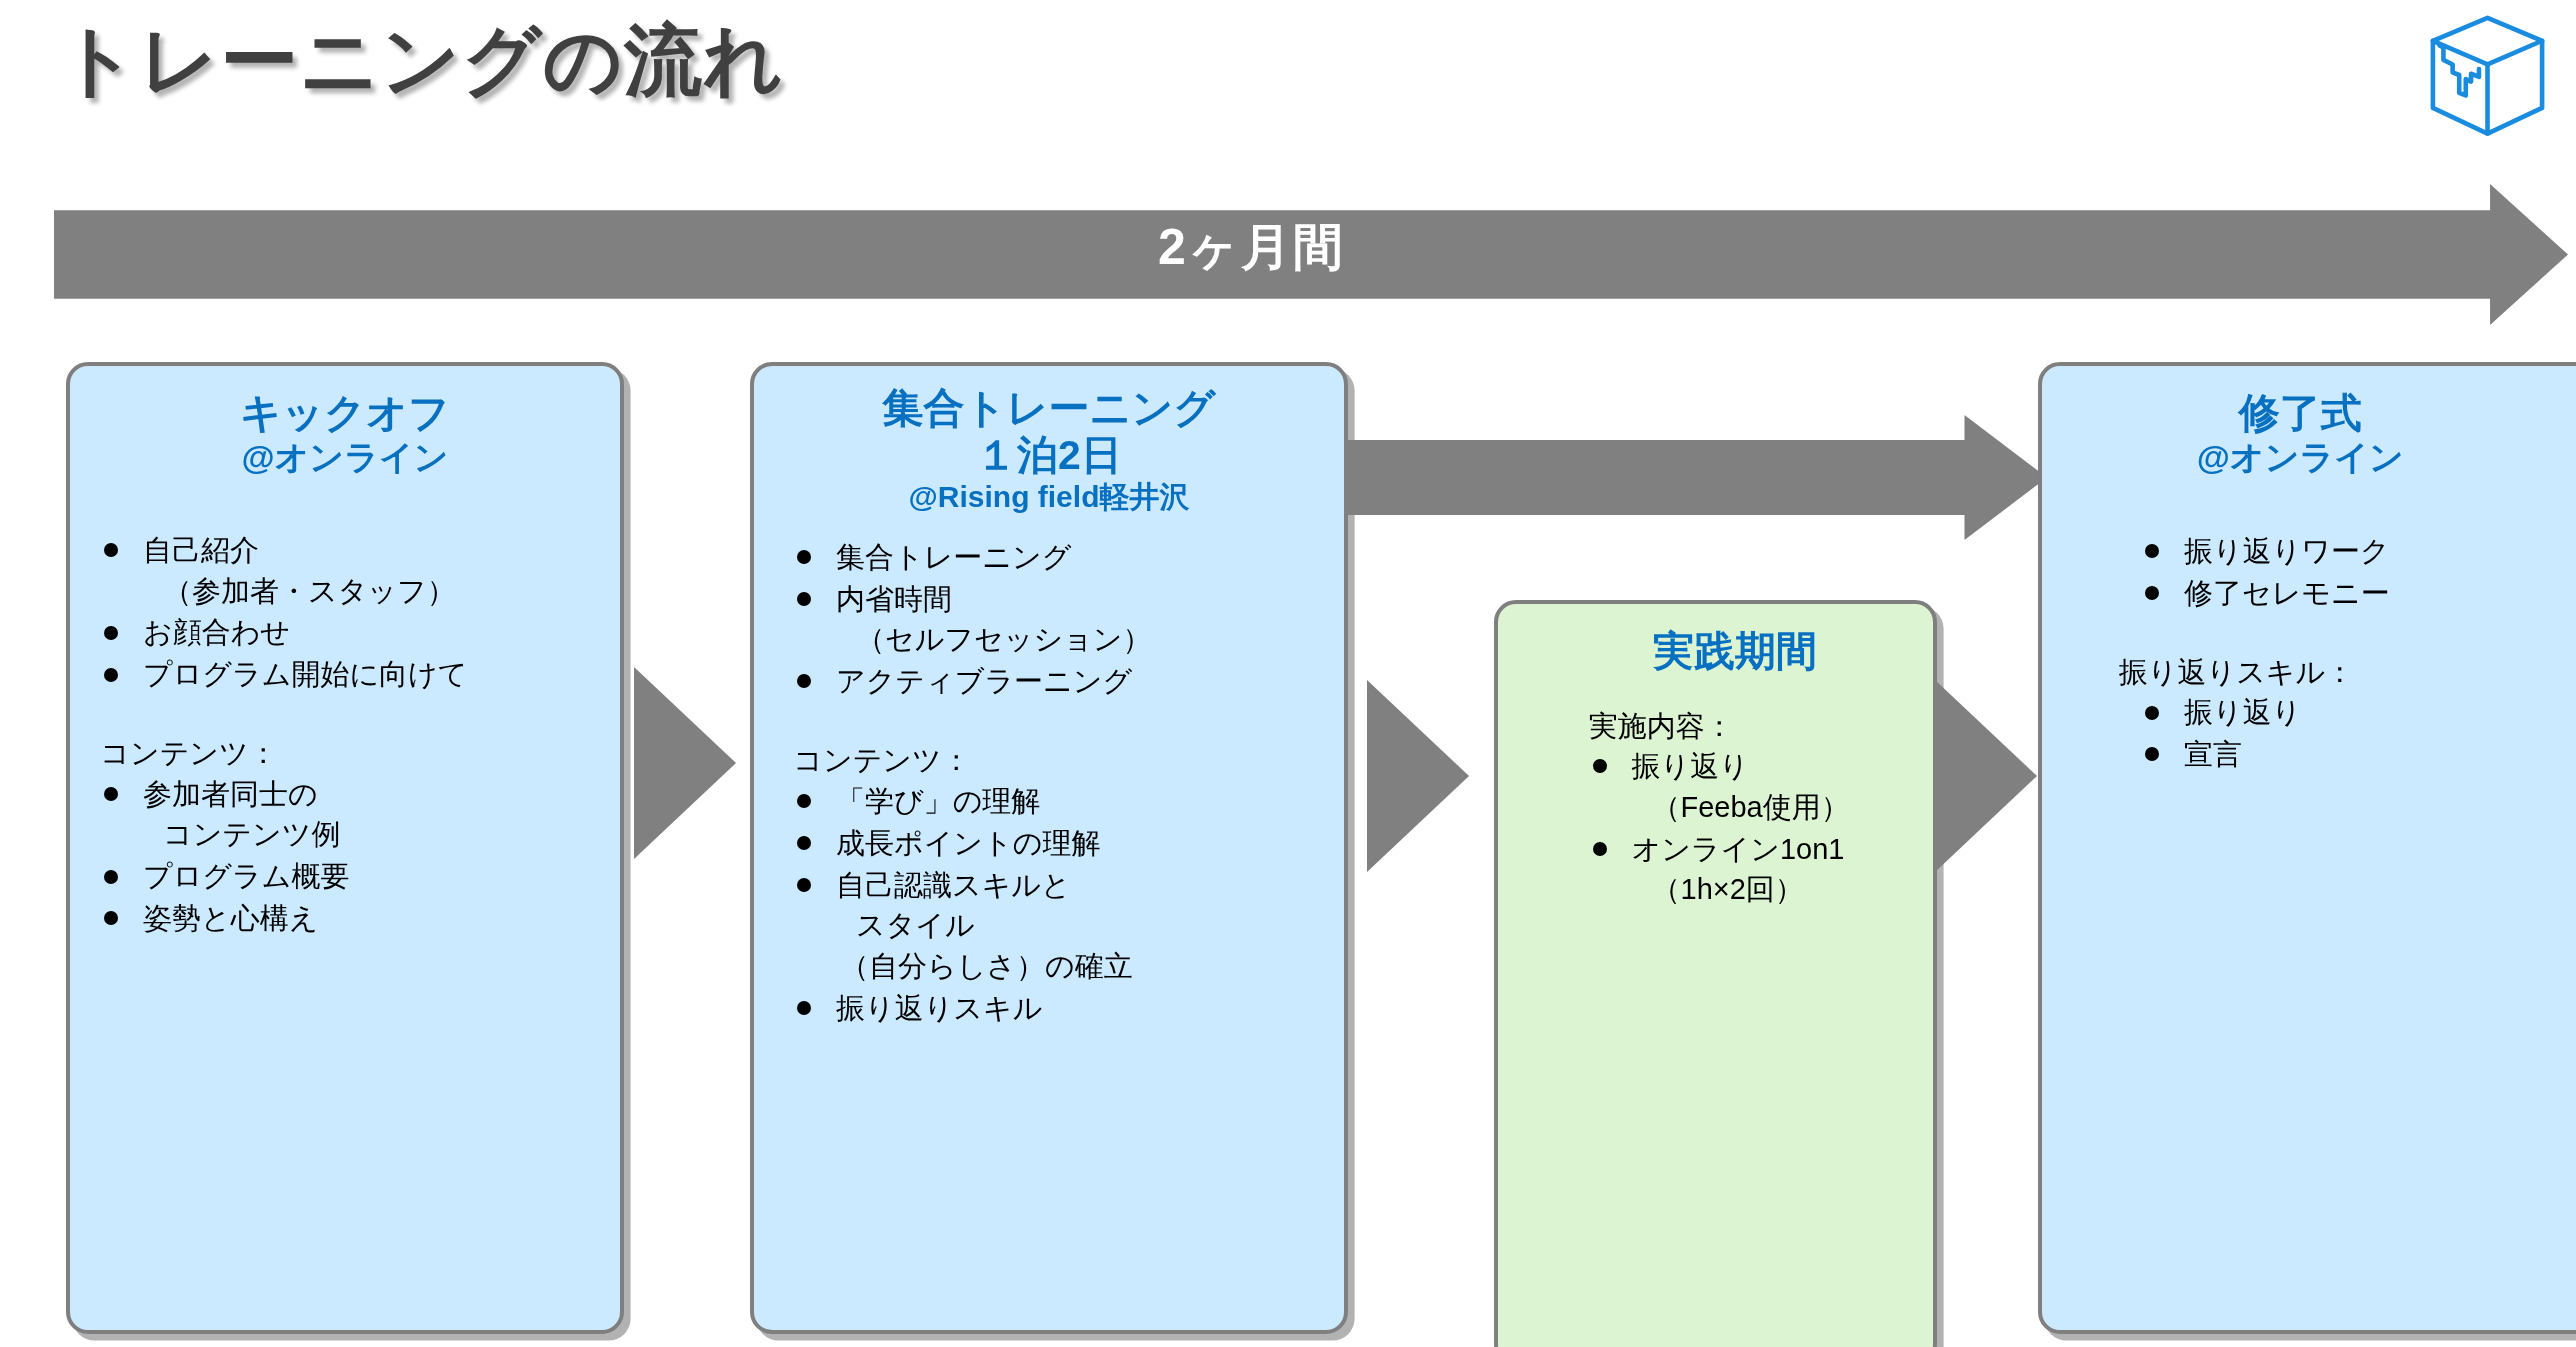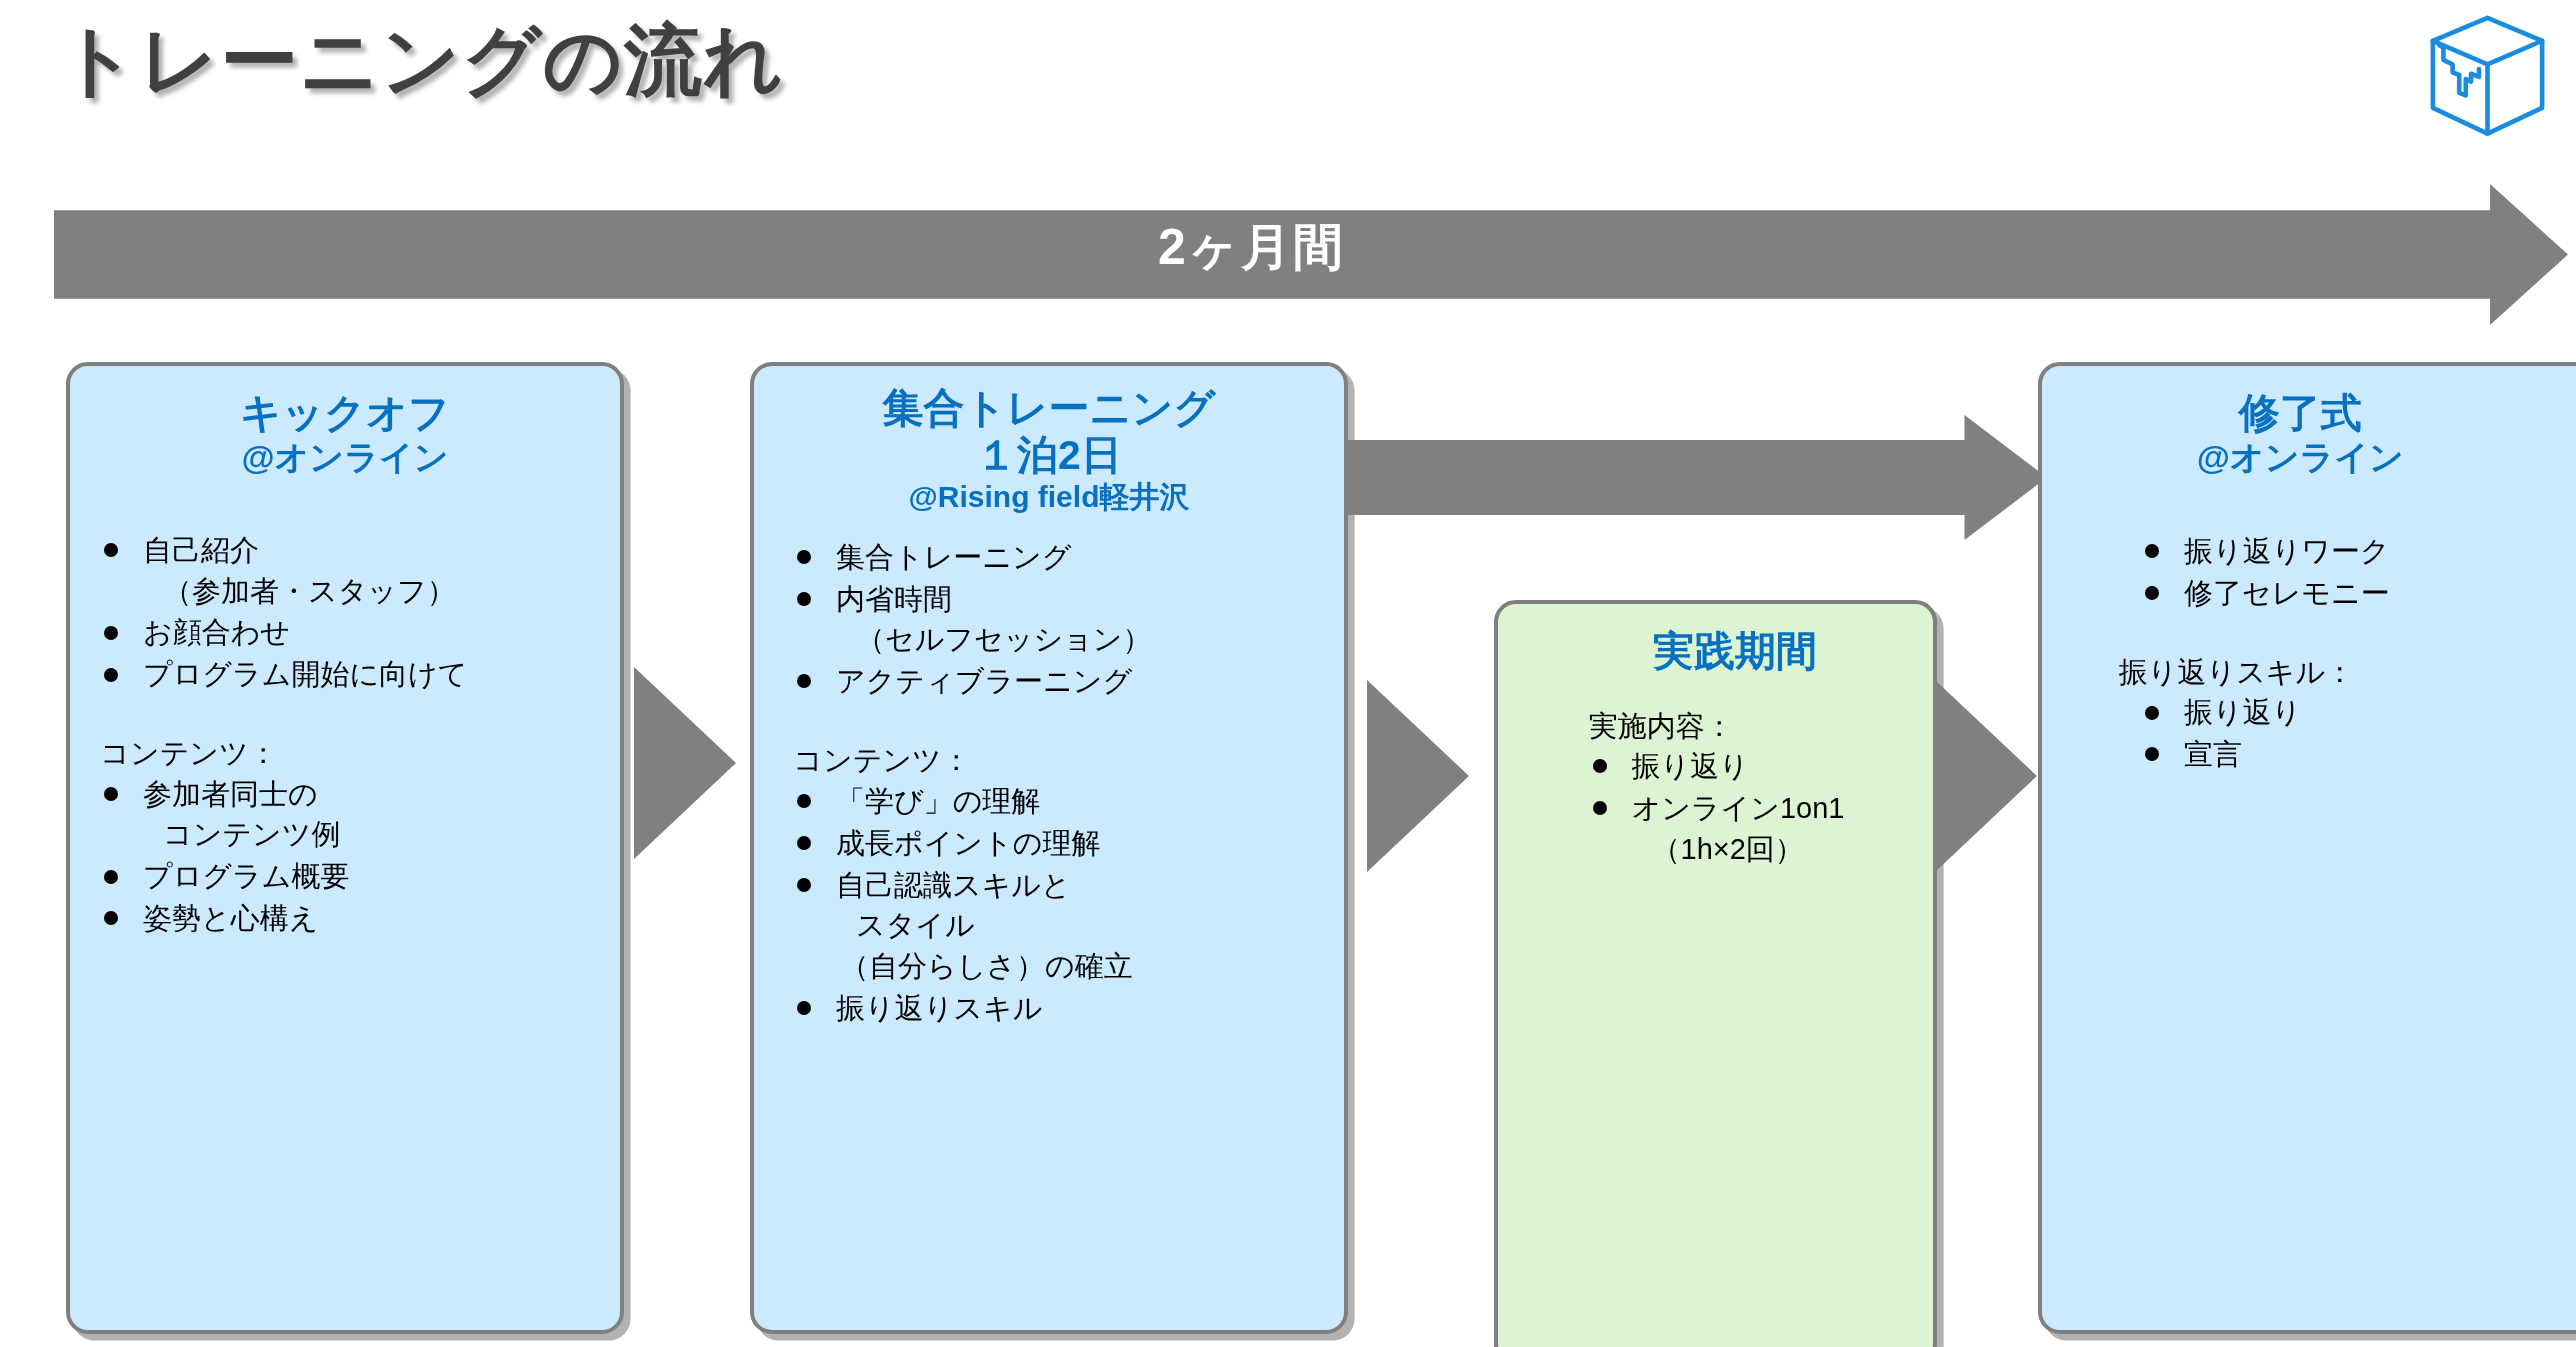--- a/index.html
+++ b/index.html
@@ -270,20 +270,21 @@
   <div class="card green" style="left:1494px; top:600px; width:443px; height:766px;padding-left:39px;">
     <div class="card-head" style="margin-top:24px;">
       <div class="head-l1">実践期間</div>
     </div>
     <div class="card-body" style="margin-top:30px; padding:0 9.2px 0 22.5px;margin-left:28px;">
       <div class="plain-line">実施内容：</div>
       <ul class="bullets">
         <li>
           <span class="dot"></span>
           <span>振り返り</span>
+          <div class="sub-line">（Feeba使用）</div>
         </li>
         <li>
           <span class="dot"></span>
           <span>オンライン1on1</span>
           <div class="sub-line">（1h×2回）</div>
         </li>
       </ul>
     </div>
   </div>
 

